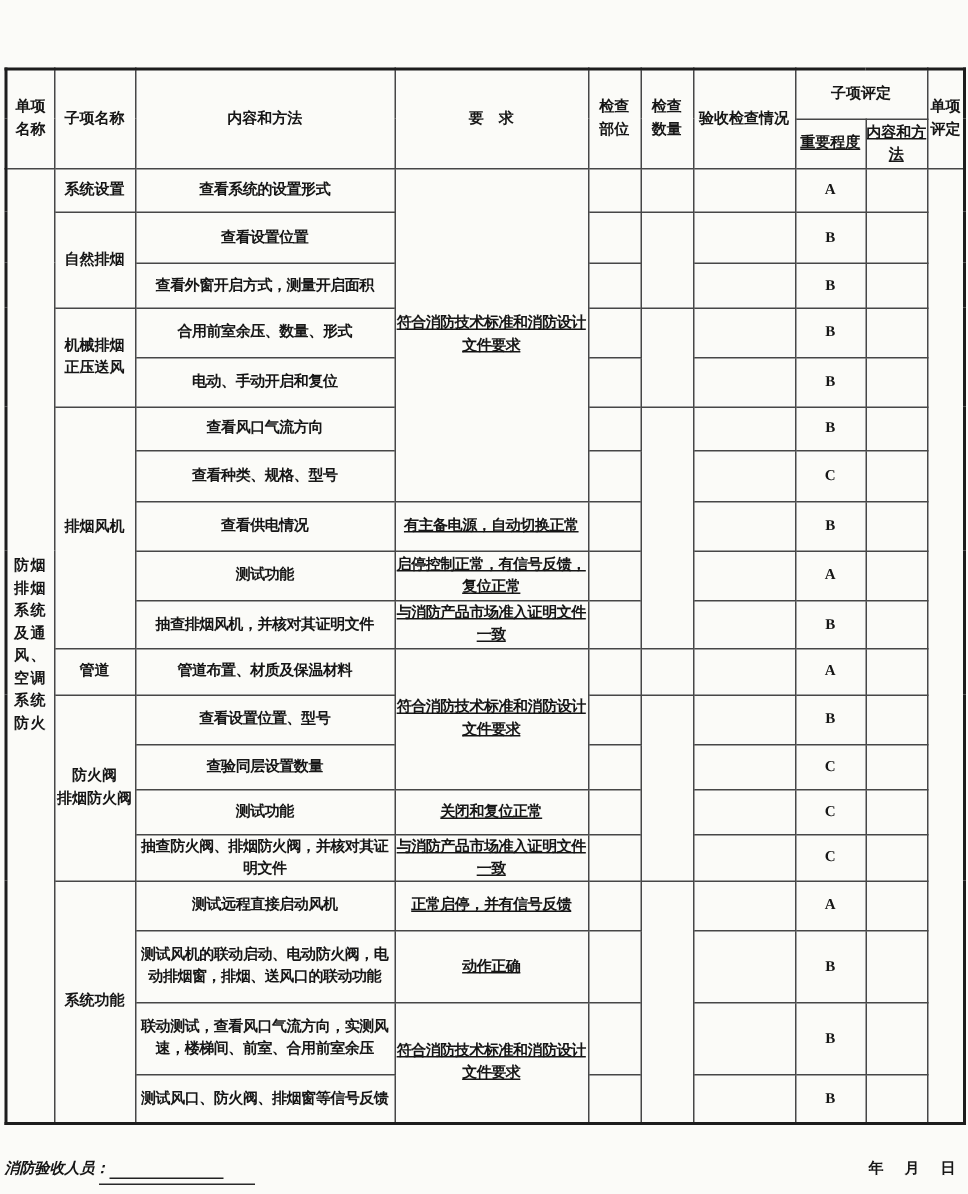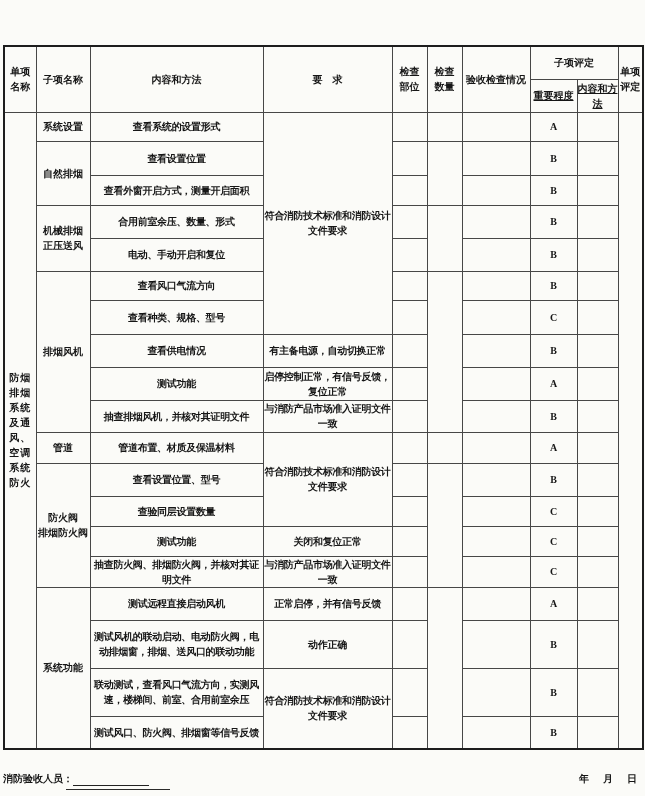--- a/index.html
+++ b/index.html
@@ -33,29 +33,29 @@
   th.two,td.vert,td.grp{white-space:pre-line;}
   th.small{font-size:9.5px;text-decoration:underline;}
   td.vert{font-size:10px;line-height:2.0;letter-spacing:1px;}
   td.grp{font-size:9.5px;line-height:2.0;}
   td.cnt{
     text-align:left;padding:1px 2px 1px 4px;
     font-size:8.5px;letter-spacing:-0.3px;line-height:2.3;
   }
   td.req{
     text-align:left;padding:1px 1px 1px 3px;
-    font-size:7.5px;letter-spacing:-0.3px;line-height:2.6;
+    font-size:7.5px;letter-spacing:-0.3px;line-height:2.6;text-decoration:underline;
   }
   td.imp{
     font-family:"Liberation Serif",serif;
     font-size:11px;font-weight:normal;
   }
   .footer-label{
     position:absolute;
-    font-size:10px;font-weight:bold;white-space:nowrap;
+    font-size:10px;font-weight:bold;white-space:nowrap;font-style:italic;
   }
   .sig-line{
     display:inline-block;
     border-bottom:1px solid #222;
     height:10px;vertical-align:bottom;
   }
   .sig-extra{
     position:absolute;
     border-bottom:1px solid #2a2a2a;
     height:0;

